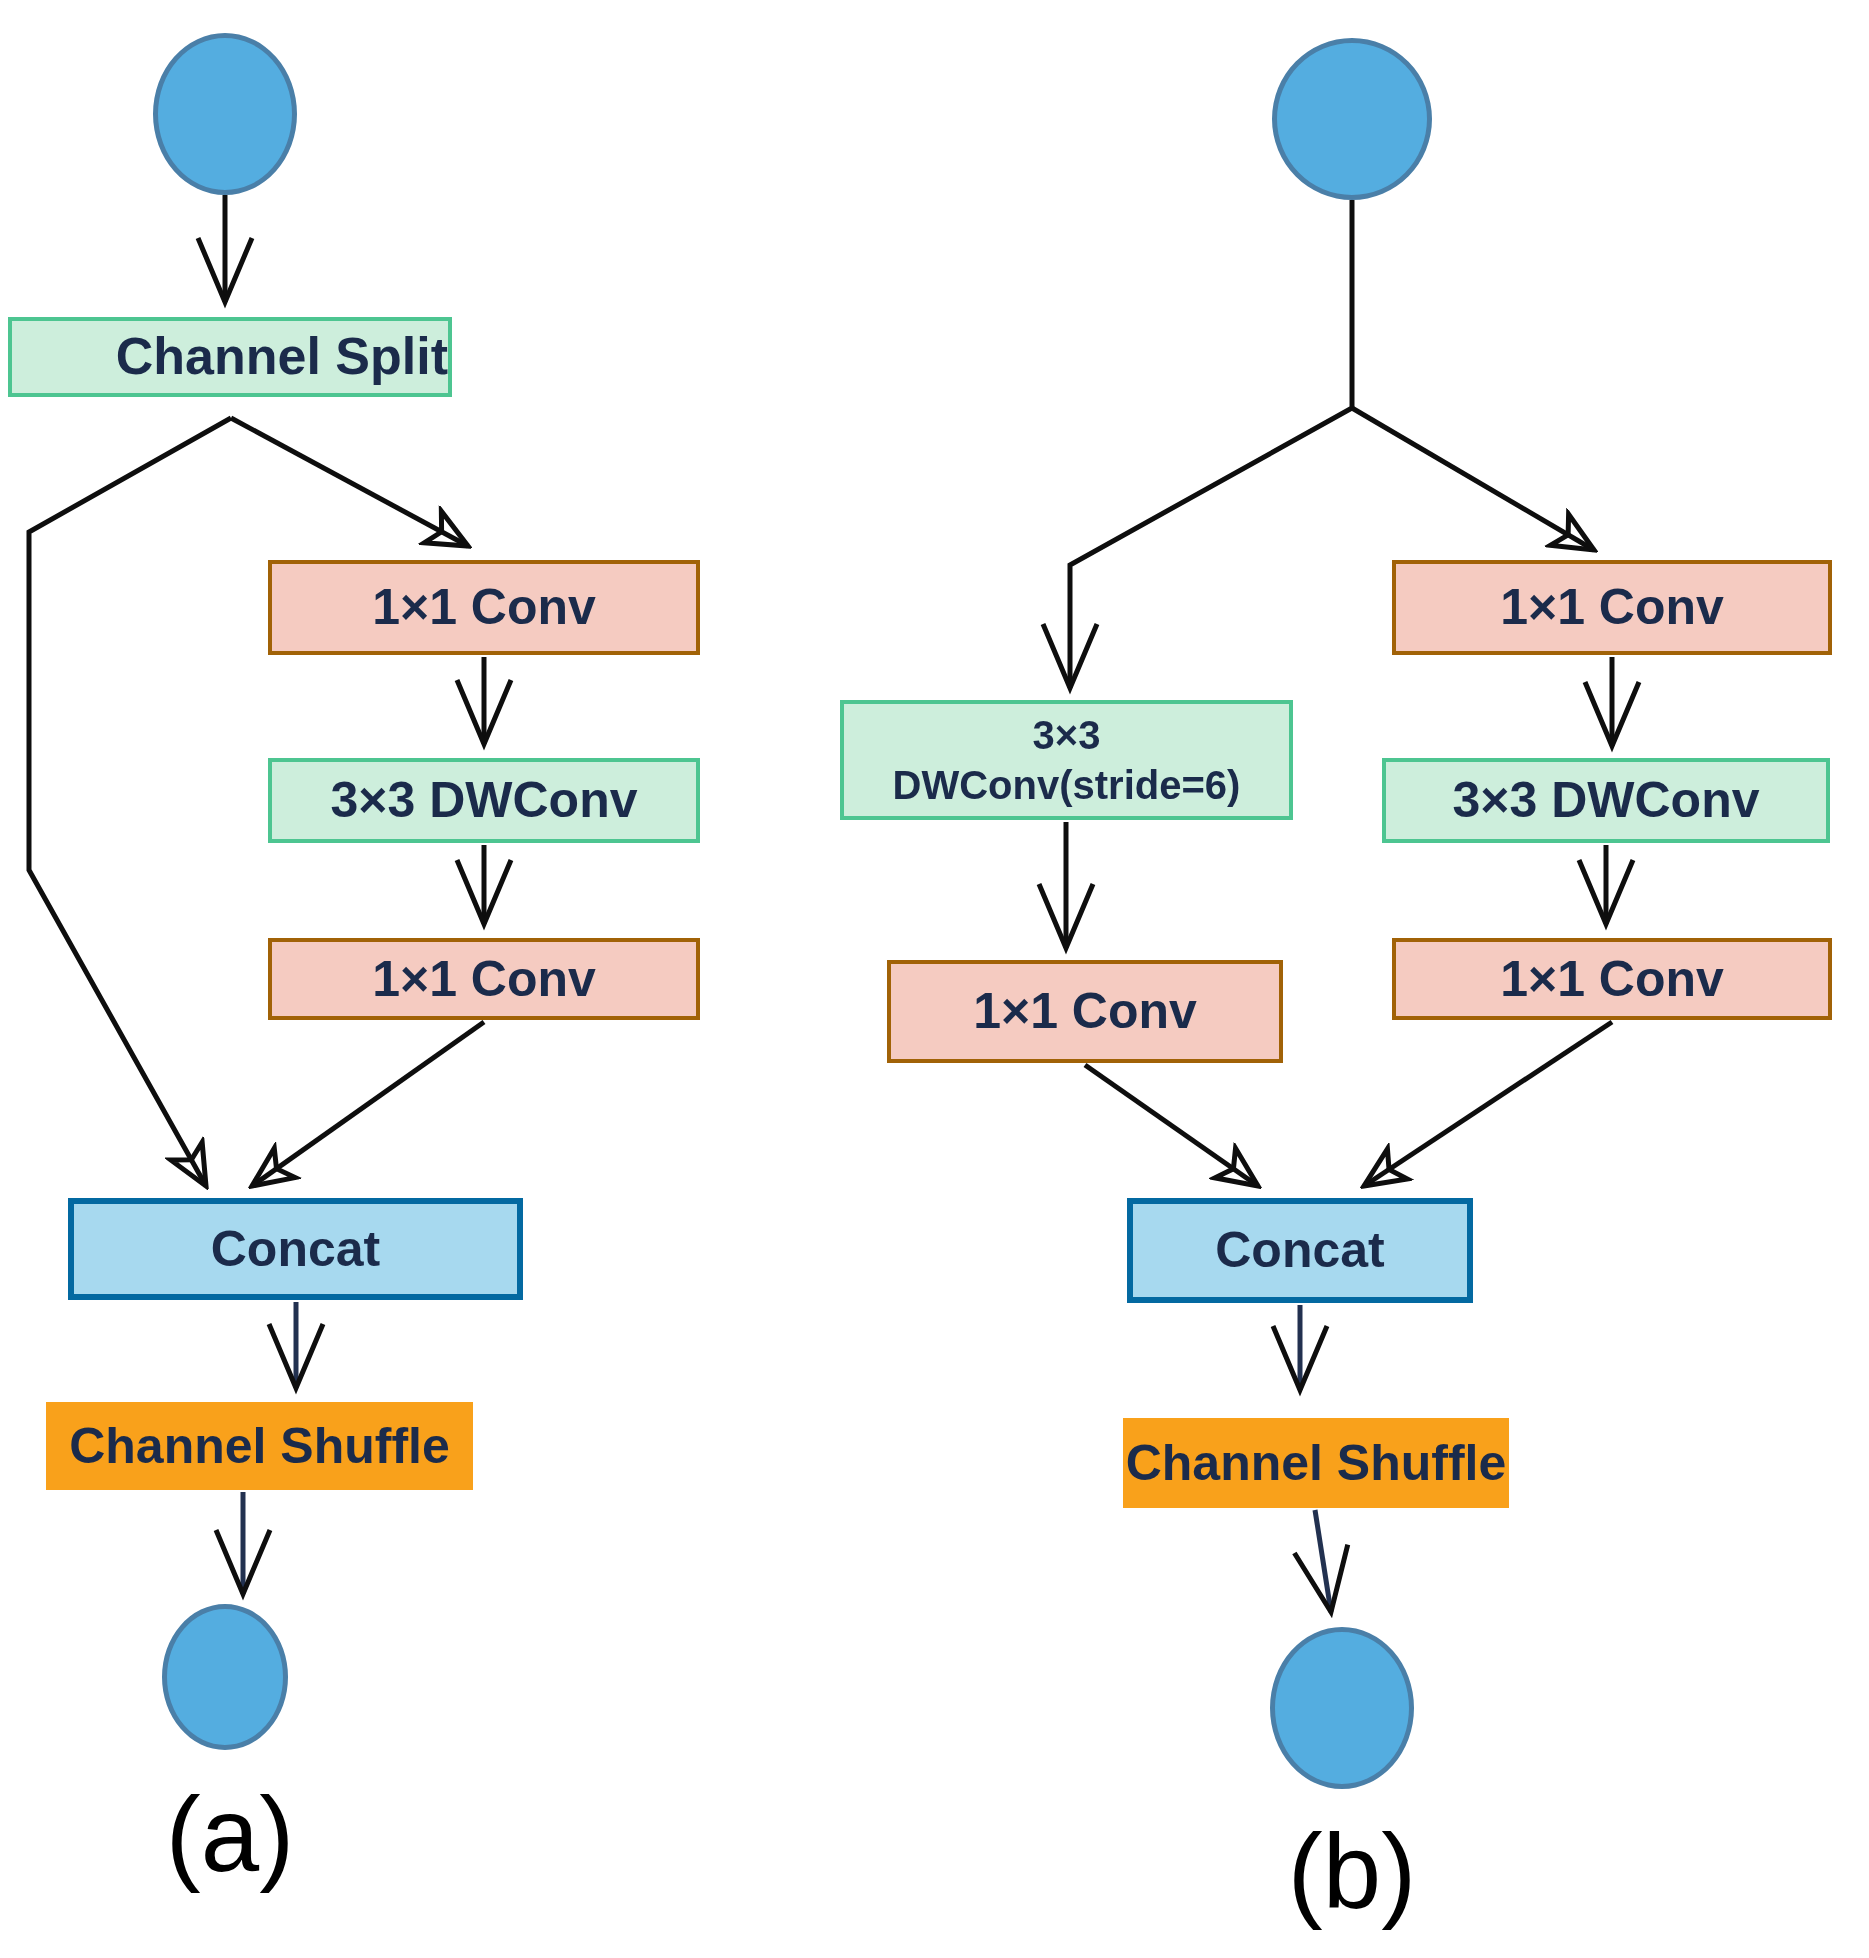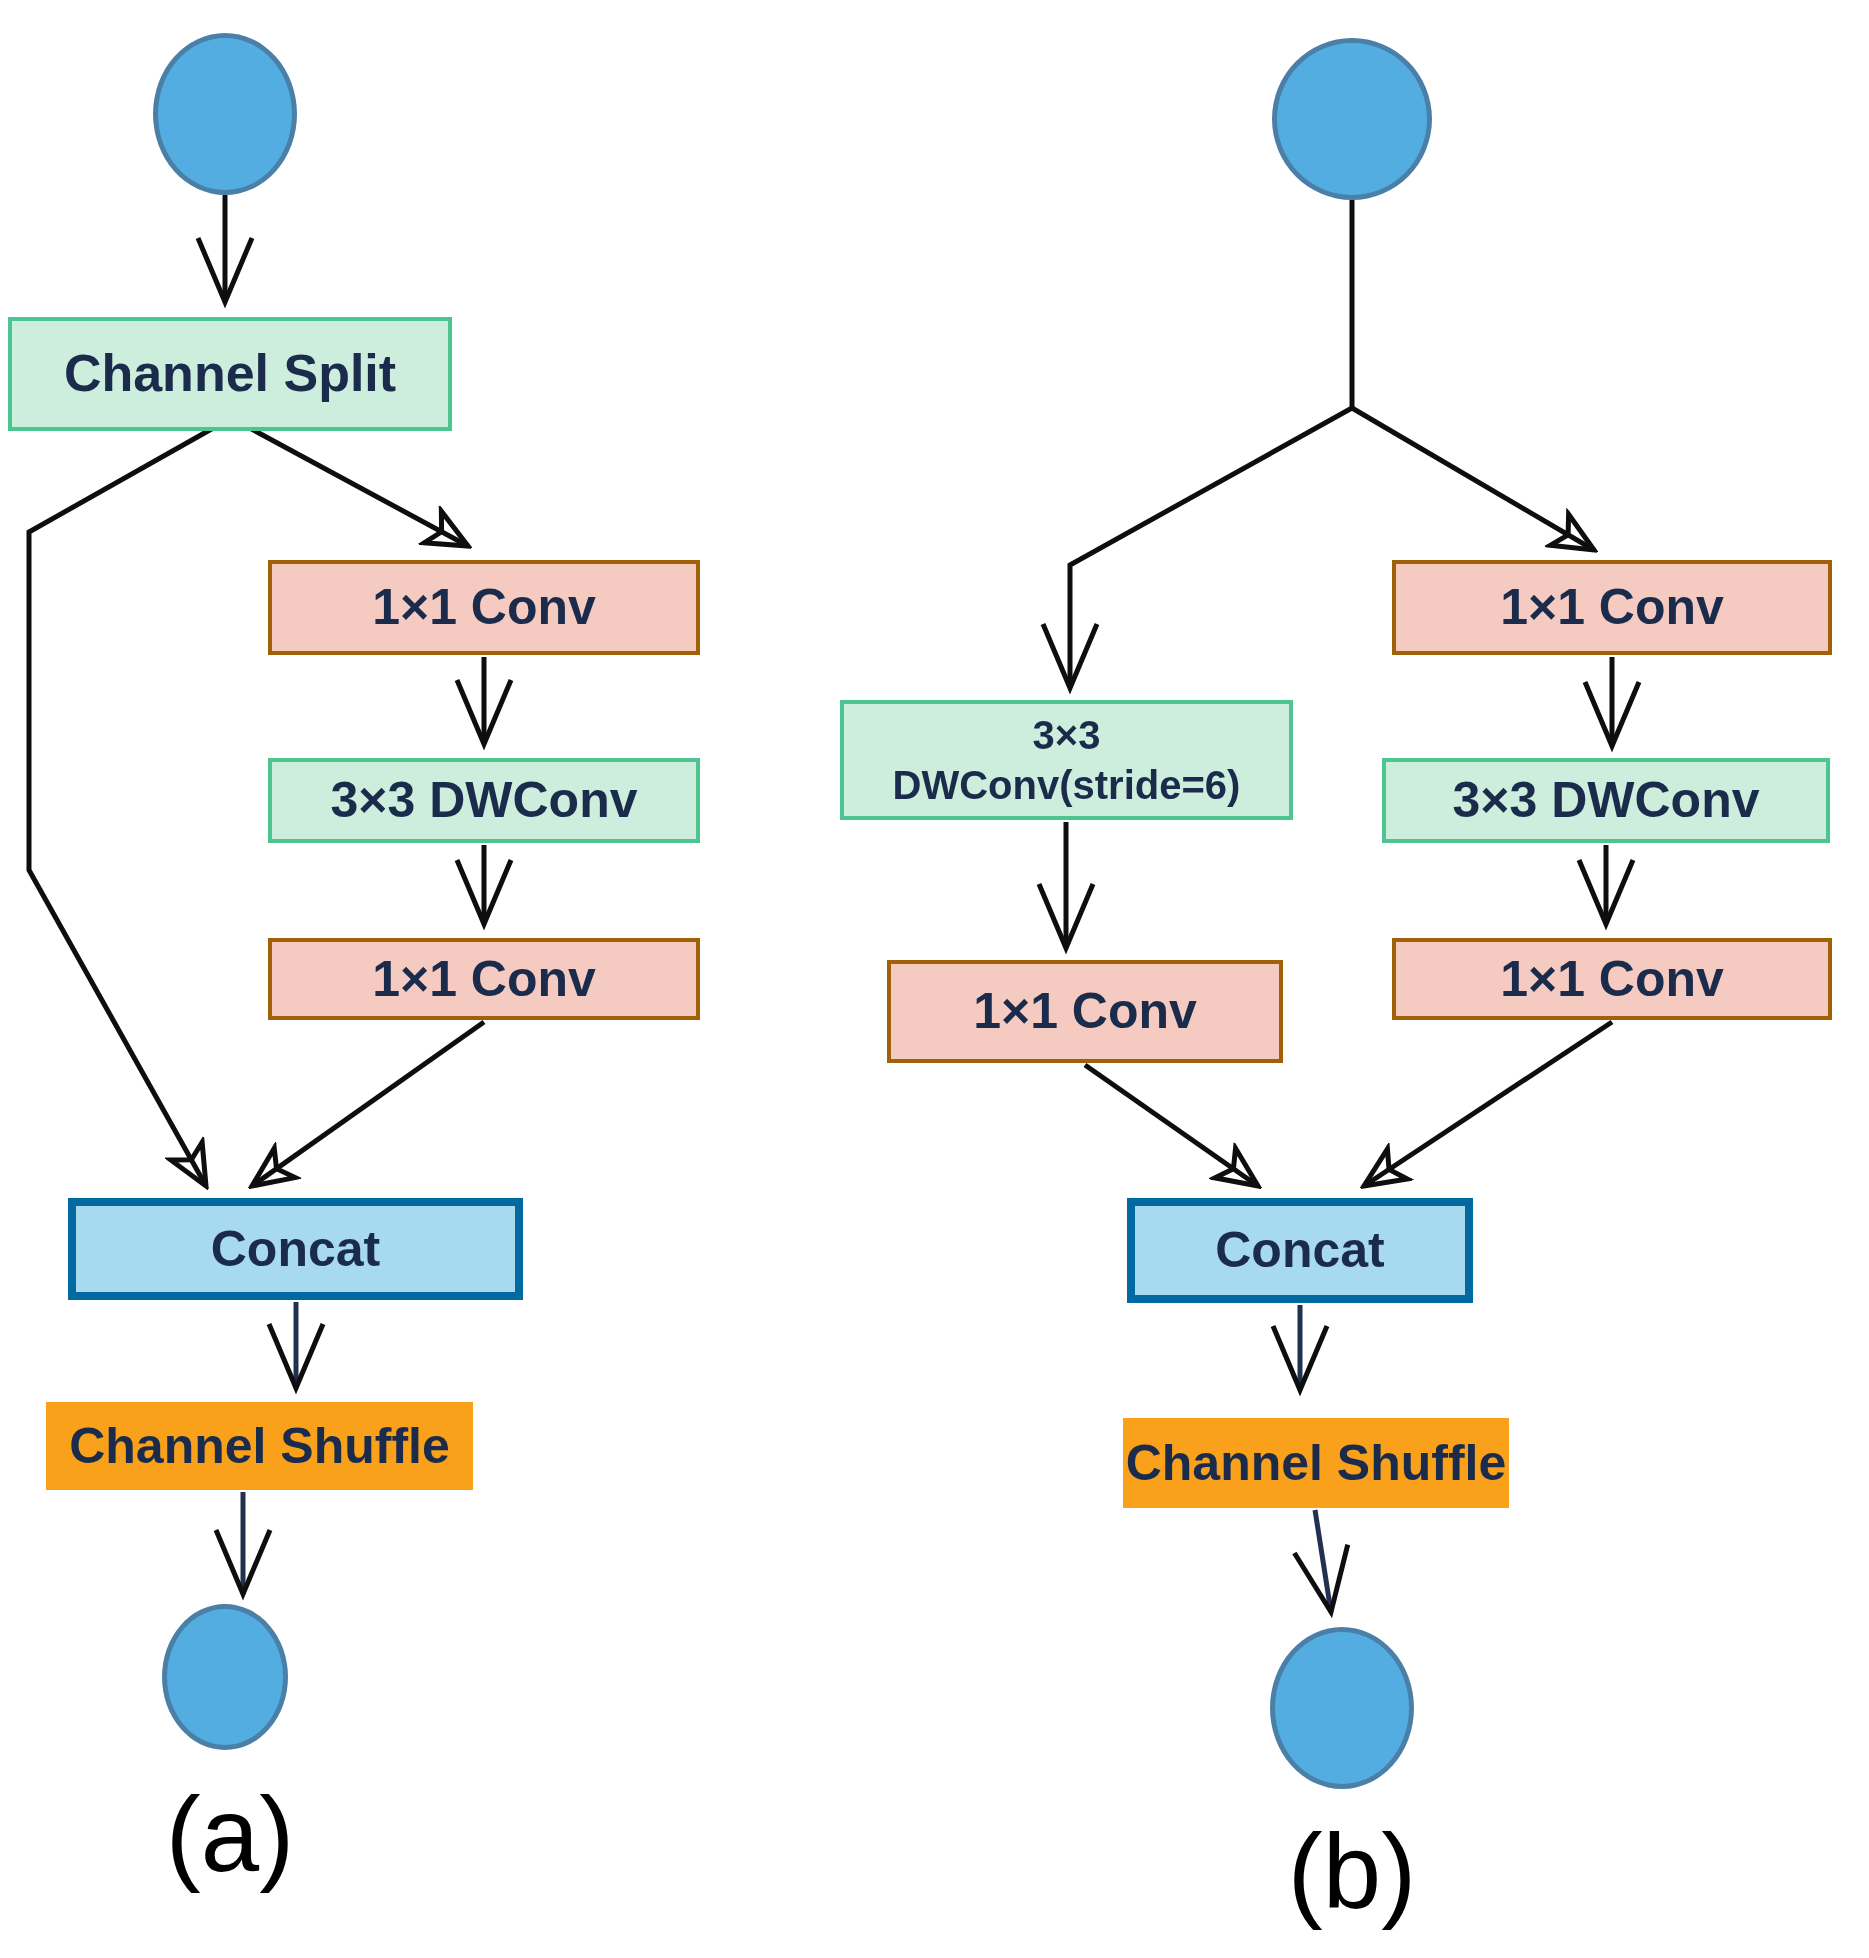--- a/index.html
+++ b/index.html
@@ -16,21 +16,21 @@
   .box{
     position:absolute;
     display:flex;flex-direction:column;align-items:center;justify-content:center;
     box-sizing:border-box;
     font-weight:bold;color:#1B2B4B;
     text-align:center;letter-spacing:0px;line-height:1.1;
     white-space:nowrap;
   }
   .green{background:#CDEEDC;border:4px solid #4DC591;}
   .pink{background:#F5CBC1;border:4px solid #a16207;}
-  .blue{background:#A7D9EF;border:8px solid #0369a1;}
+  .blue{background:#A7D9EF;border:6px solid #0369a1;}
   .orange{background:#F9A11B;border:none;margin-left:16px;}
   .circle{
     position:absolute;
     background:#54ADE0;border:5px solid #4A7FA8;border-radius:50%;
     box-sizing:border-box;
   }
   .caption{
     position:absolute;width:220px;text-align:center;
     font-size:105px;color:#000000;font-weight:400;
   }
@@ -71,21 +71,21 @@
     <path d="M1085,1065 L1258,1186" marker-end="url(#stlB)"></path>
     <path d="M1612,657 L1612,746" marker-end="url(#chevB)"></path>
     <path d="M1606,845 L1606,924" marker-end="url(#chevB)"></path>
     <path d="M1612,1022 L1364,1186" marker-end="url(#stlB)"></path>
     <path class="navy" d="M1300,1305 L1300,1390" marker-end="url(#chevN)"></path>
     <path class="navy" d="M1315,1510 L1331,1612" marker-end="url(#chevN)"></path>
   </svg>
 
   <div class="circle" style="left:153px;top:33px;width:144px;height:162px;"></div>
 
-  <div class="box green fs52" style="left:8px;top:317px;width:444px;height:114px;">
+  <div class="box green fs52" style="left:8px;top:317px;width:444px;height:80px;align-items:flex-end;">
     <span>Channel Split</span>
   </div>
 
   <div class="box pink fs50" style="left:268px;top:560px;width:432px;height:95px;">
     <span>1×1 Conv</span>
   </div>
 
   <div class="box green fs50" style="left:268px;top:758px;width:432px;height:85px;">
     <span>3×3 DWConv</span>
   </div>

